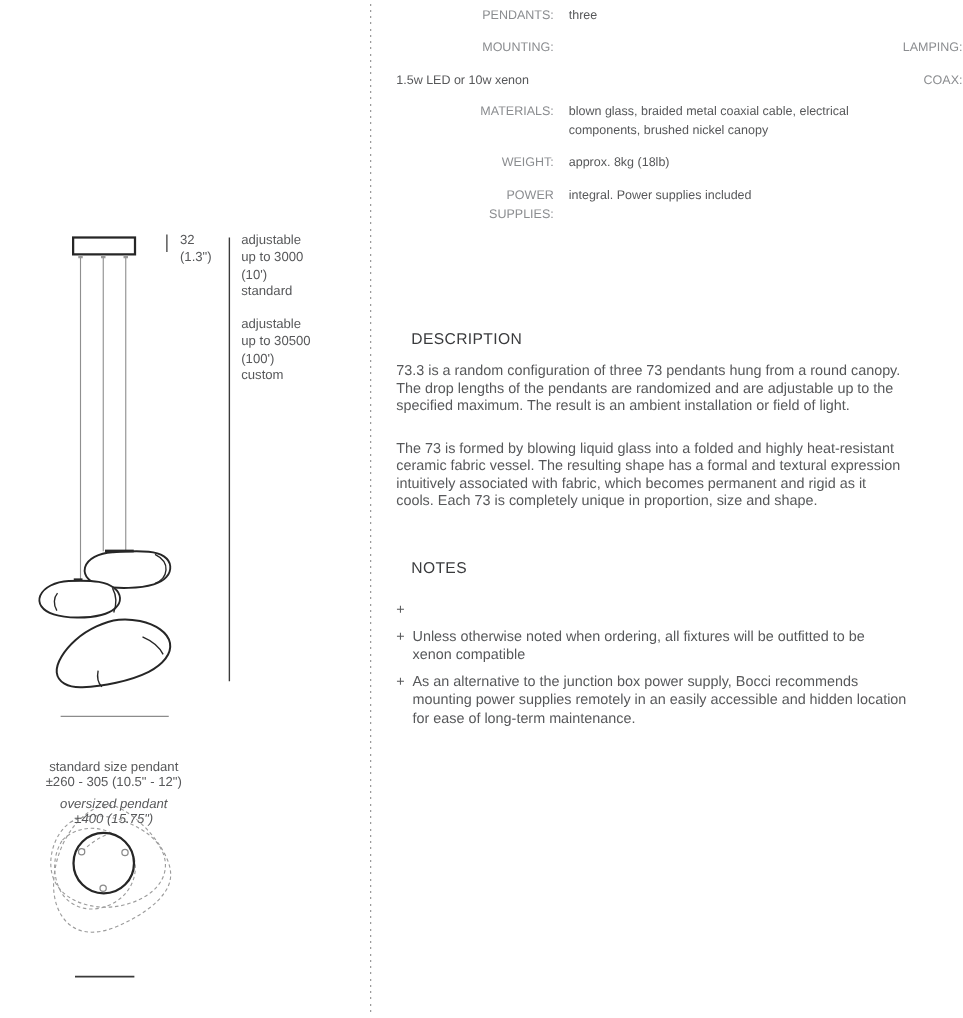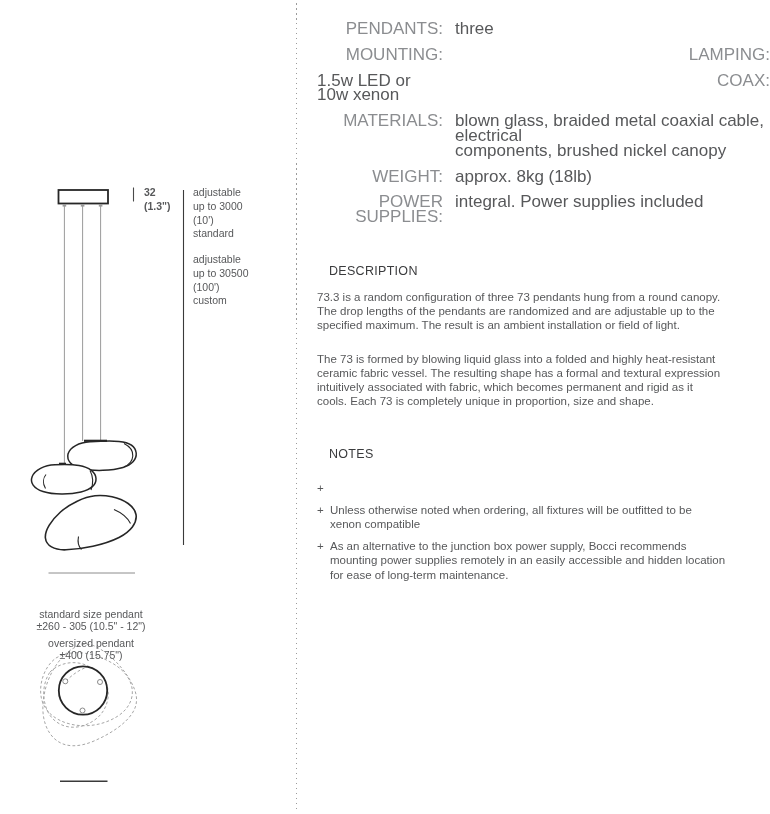--- a/index.html
+++ b/index.html
@@ -13,23 +13,23 @@
   .divider{
     position:absolute;left:295.5px;top:3px;width:1.4px;height:808px;
     background-image:repeating-linear-gradient(to bottom,#9b9b9b 0px,#9b9b9b 1.5px,transparent 1.5px,transparent 5px);
   }
   
   .dim-label{font-size:10.5px;line-height:13.5px;color:#57585a;letter-spacing:0px;}
   .dim-center{text-align:center;margin-top:28px;}
   
   .rightcol{position:absolute;left:317px;top:0;width:453px;}
   .spec-grid{
-    position:absolute;left:0;top:22px;width:453px;
+    position:absolute;left:0;top:6px;width:453px;
     display:grid;grid-template-columns:126px 1fr;column-gap:12px;row-gap:11px;
-    font-size:17px;line-height:14.8px;
+    font-size:10px;line-height:14.8px;
   }
   .spec-label{color:#8b8d90;text-align:right;white-space:pre-line;}
   .spec-value{color:#57585a;white-space:pre-line;}
   .section-heading{
     position:absolute;left:0;font-size:12.5px;line-height:14px;color:#3a3b3d;letter-spacing:0.3px;margin-left:12px;
   }
   .body-para{position:absolute;left:0;font-size:11.5px;line-height:14px;color:#57585a;}
   .notes-list{position:absolute;left:0;top:481px;font-size:11.5px;line-height:14.6px;color:#57585a;}
   .note-item{display:flex;margin-bottom:7px;}
   .note-bullet{width:13px;flex:0 0 13px;color:#57585a;}
@@ -90,33 +90,33 @@
       <circle cx="83" cy="690.5" r="24.2" fill="#ffffff" stroke="#262626" stroke-width="1.8"></circle>
       <path d="M 66 681 C 72 675, 79 670, 86 667.5" fill="none" stroke="#9c9c9c" stroke-width="0.9" stroke-dasharray="2.8 2.2"></path>
       <circle cx="65.3" cy="681.3" r="2.5" fill="#ffffff" stroke="#8a8a8a" stroke-width="1"></circle>
       <circle cx="100" cy="682" r="2.5" fill="#ffffff" stroke="#8a8a8a" stroke-width="1"></circle>
       <circle cx="82.5" cy="710.5" r="2.5" fill="#ffffff" stroke="#8a8a8a" stroke-width="1"></circle>
 
       <line x1="60" y1="781.3" x2="107.5" y2="781.3" stroke="#3a3a3a" stroke-width="1.4"></line>
     </g>
   </svg>
 
-  <div class="abs dim-label pre" style="left:144px;top:186px;font-weight:bold;">32
+  <div class="abs dim-label pre" style="left:144px;top:186px;">32
 (1.3")</div>
   <div class="abs dim-label pre" style="left:193px;top:186px;line-height:13.8px;">adjustable
 up to 3000
 (10')
 standard</div>
   <div class="abs dim-label pre" style="left:193px;top:253px;line-height:13.8px;">adjustable
 up to 30500
 (100')
 custom</div>
   <div class="abs dim-label dim-center pre" style="left:10px;top:580px;width:162px;line-height:12.4px;">standard size pendant
 ±260 - 305 (10.5" - 12")</div>
-  <div class="abs dim-label dim-center pre" style="left:10px;top:609px;width:162px;line-height:12.4px;">oversized pendant
+  <div class="abs dim-label dim-center pre" style="left:10px;top:609px;width:162px;line-height:12.4px;font-style:italic;">oversized pendant
 ±400 (15.75")</div>
   <div class="abs dim-label dim-center pre" style="left:39px;top:788px;width:90px;">203 (8")</div>
 
   <div class="rightcol">
 
     <div class="spec-grid">
       <div class="spec-label">PENDANTS:</div>
       <div class="spec-value">three</div>
       <div class="spec-label">MOUNTING:</div>
       <div class="spec-label">LAMPING:</div>

